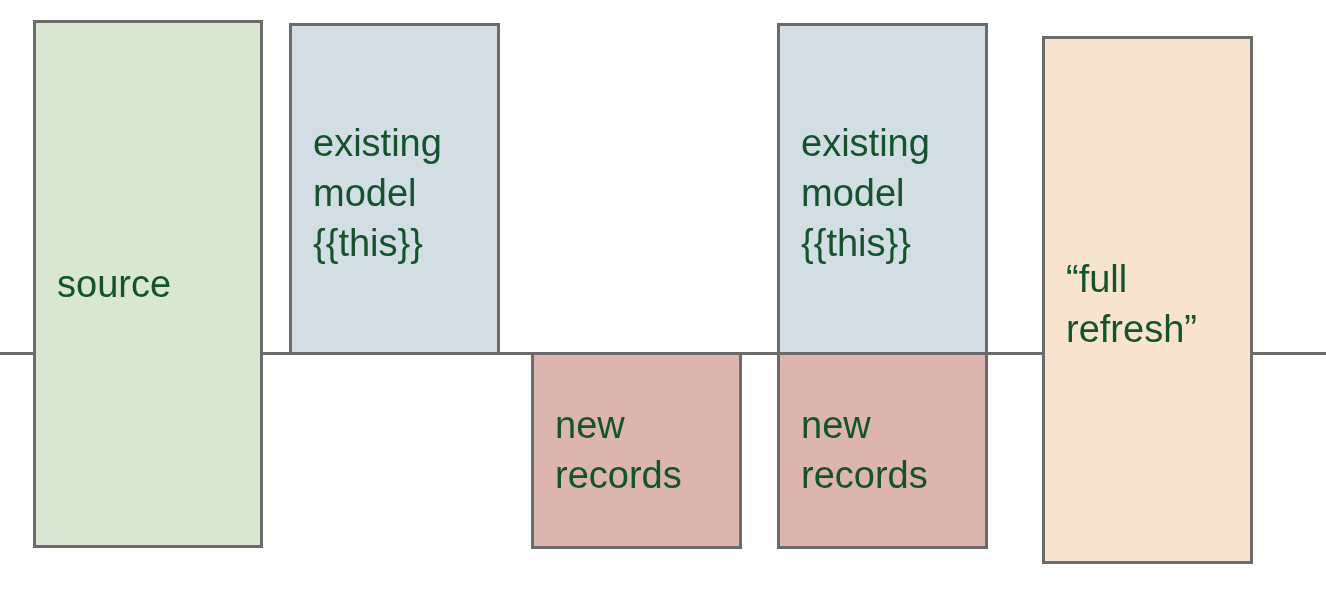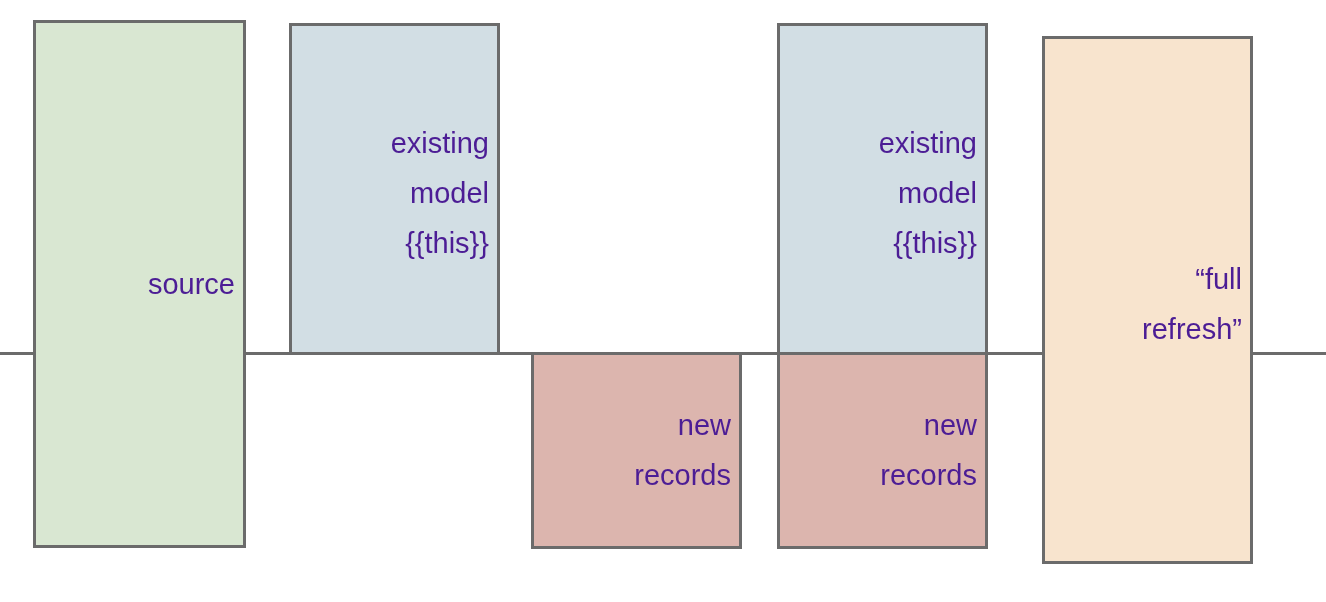--- a/index.html
+++ b/index.html
@@ -29,29 +29,29 @@
     box-sizing: border-box;
     border: 3px solid #6b6b6b;
     z-index: 2;
     display: flex;
     flex-direction: column;
     justify-content: center;
     padding-left: 21px;
     padding-right: 8px;
   }
   .box .label {
-    font-size: 29px;
+    font-size: 38px;
     line-height: 50px;
-    color: #4c1d95;
-    text-align: right;
+    color: #14532d;
+    text-align: left;
     white-space: pre-line;
     letter-spacing: 0px;
   }
   
-  .b-source  { left: 33px;   top: 20px;  width: 213px; height: 528px; background: #d9e7d2; }
+  .b-source  { left: 33px;   top: 20px;  width: 230px; height: 528px; background: #d9e7d2; }
   .b-model-1 { left: 289px;  top: 23px;  width: 211px; height: 332px; background: #d2dee4;
                justify-content: flex-start; padding-top: 92px; }
   .b-new-1   { left: 531px;  top: 352px; width: 211px; height: 197px; background: #dcb5ae;
                justify-content: flex-start; padding-top: 45px; }
   .b-model-2 { left: 777px;  top: 23px;  width: 211px; height: 332px; background: #d2dee4;
                justify-content: flex-start; padding-top: 92px; }
   .b-new-2   { left: 777px;  top: 352px; width: 211px; height: 197px; background: #dcb5ae;
                justify-content: flex-start; padding-top: 45px; }
   .b-full    { left: 1042px; top: 20px;  width: 211px; height: 528px; background: #f8e4ce;
                justify-content: flex-start; padding-top: 215px; margin-top: 16px; }

